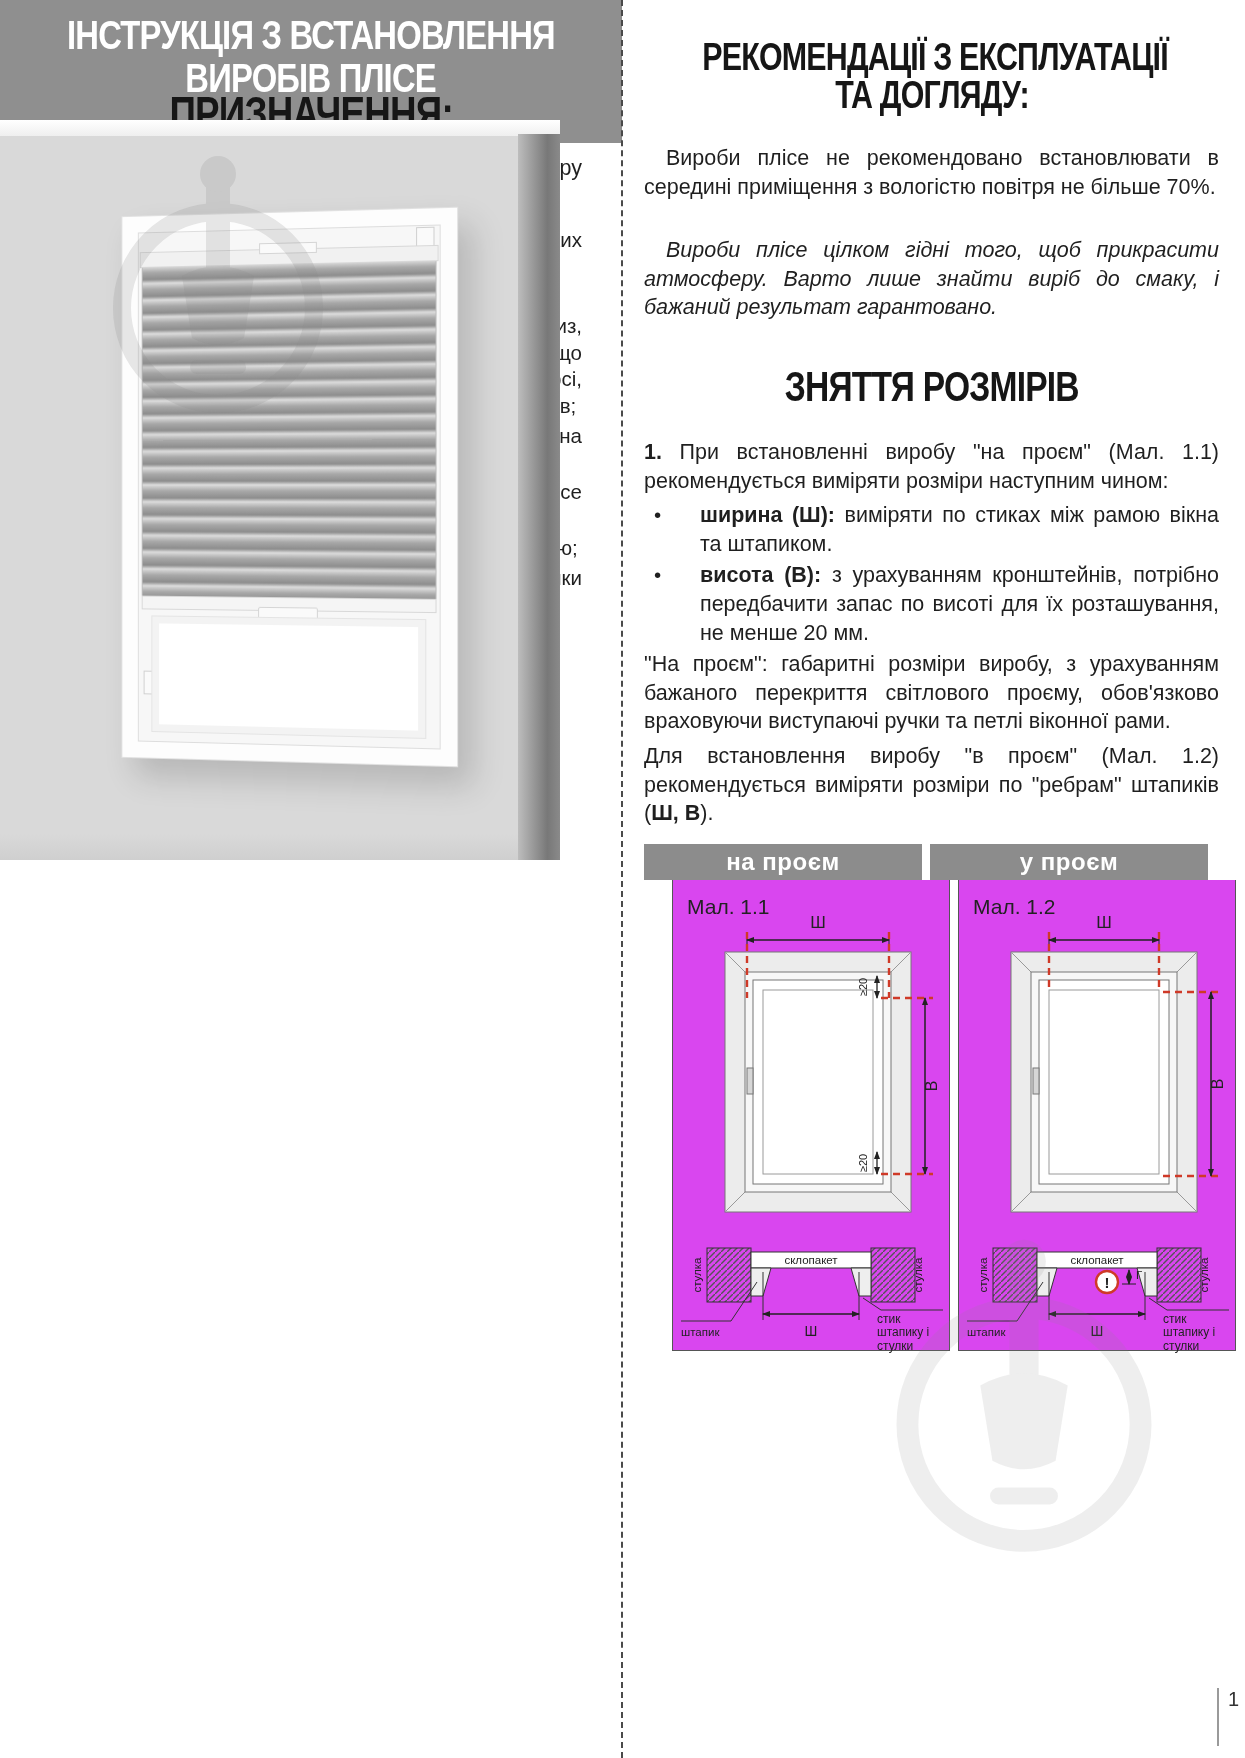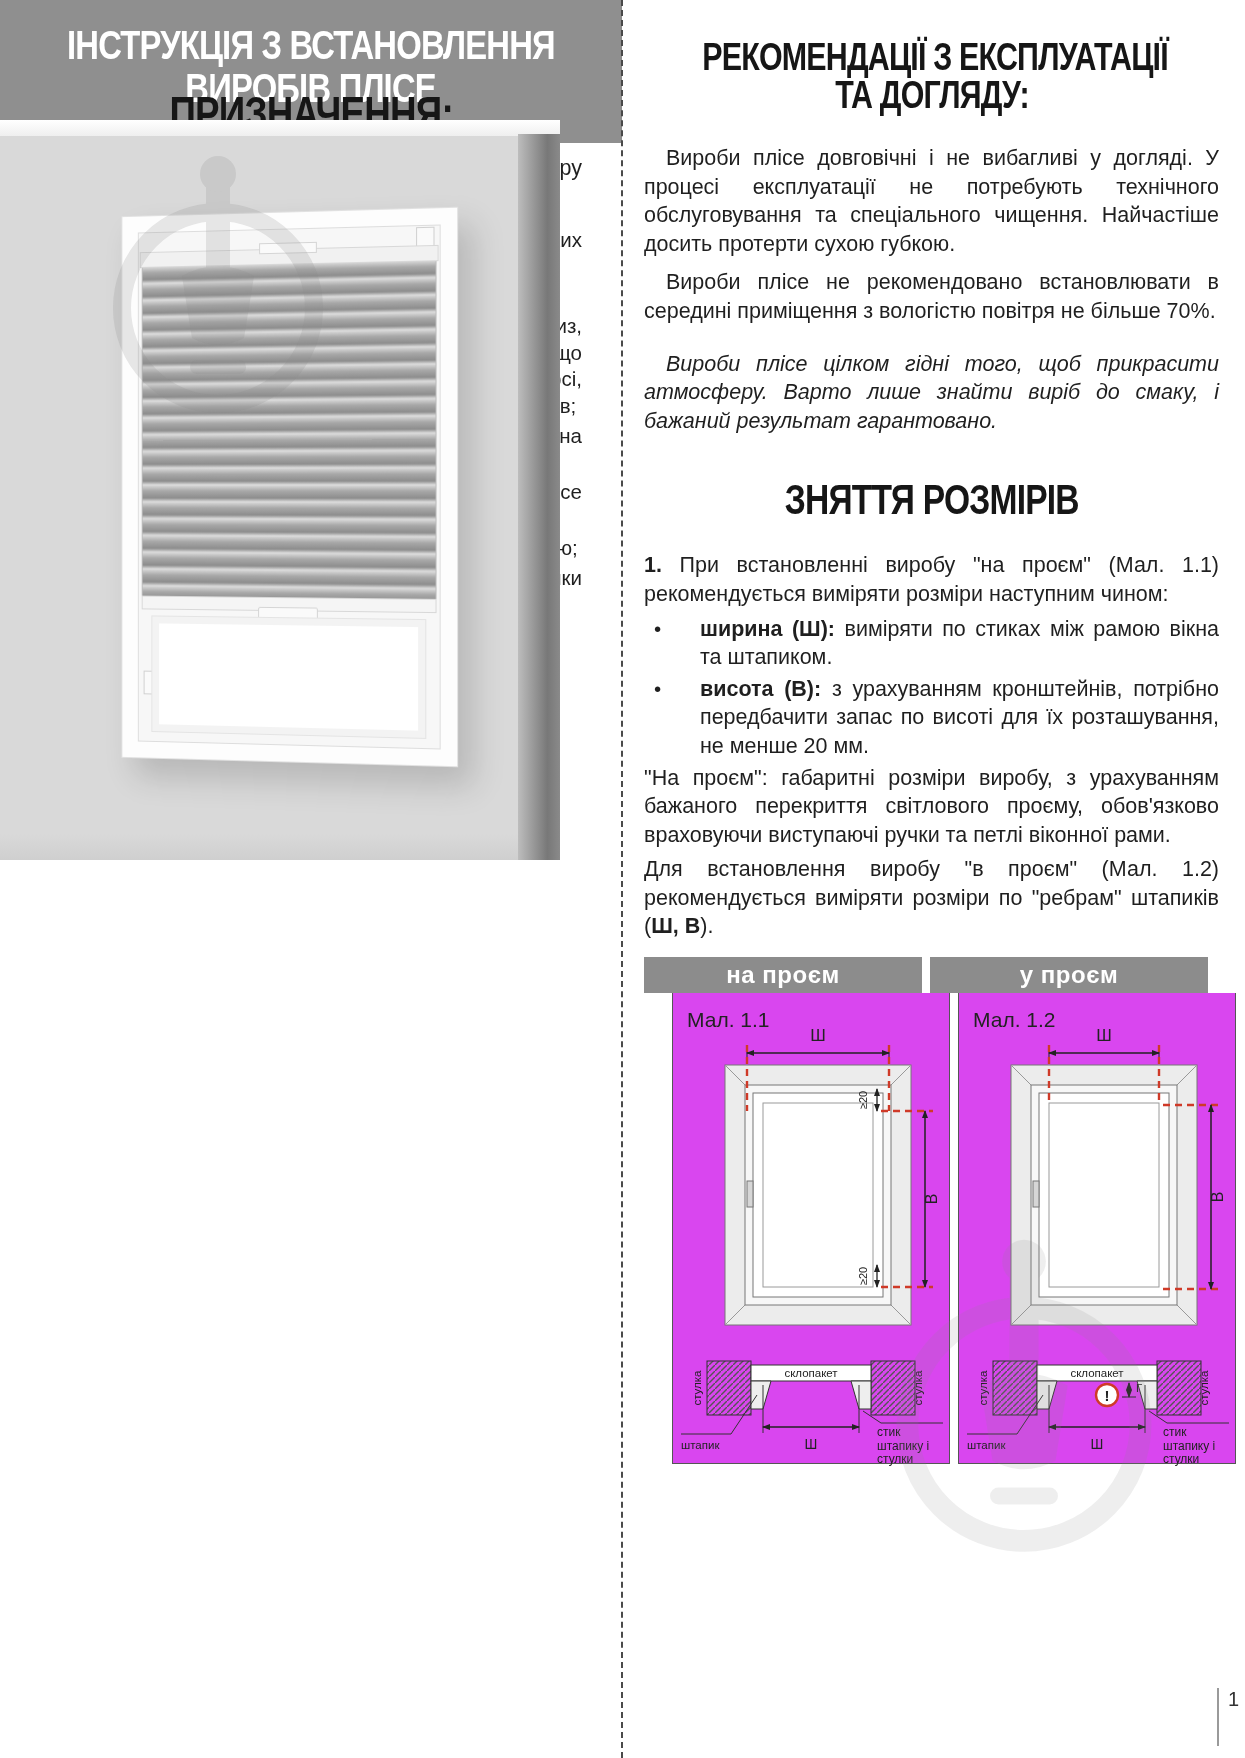--- a/index.html
+++ b/index.html
@@ -7,21 +7,21 @@
   #page{position:relative;width:1245px;height:1758px;background:#fff;overflow:hidden;}
 
   
   .divider{position:absolute;left:621px;top:0;height:1758px;width:0;border-left:2px dashed #4a4a4a;}
   .left-col{position:absolute;left:0;top:0;width:622px;height:1758px;}
   .right-col{position:absolute;left:624px;top:0;width:621px;height:1400px;padding:0;box-sizing:border-box;}
   .right-inner{padding:0 26px 0 20px;}
 
   
   .condensed{display:inline-block;transform:scaleX(.8);transform-origin:center;white-space:nowrap;letter-spacing:-1px;font-weight:800;}
-  .band{position:absolute;left:0;top:0;width:622px;height:143px;background:#8f8f8f;text-align:center;color:#fff;padding-top:24px;box-sizing:border-box;line-height:1.04;}
+  .band{position:absolute;left:0;top:0;width:622px;height:143px;background:#8f8f8f;text-align:center;color:#fff;padding-top:14px;box-sizing:border-box;line-height:1.04;}
   .band .condensed{font-size:41px;}
   h2.section{ text-align:center;color:#161616;margin:0;line-height:1.0;}
   h2.section .condensed{font-size:42px;}
 
   
   p.bodytxt{font-size:21.5px;line-height:1.33;text-align:justify;margin:0 0 6px 0;}
   p.indent{text-indent:22px;}
   .it{font-style:italic;}
   ul.dots{list-style:none;margin:6px 0 0 0;padding:0;}
   ul.dots li{position:relative;padding-left:90px;font-size:20.5px;line-height:1.3;text-align:justify;margin-bottom:3px;}
@@ -124,23 +124,22 @@
 
   <div class="right-col">
     <div class="right-inner">
 
       <h2 class="section" style="margin-top:38px;">
         <span class="condensed" style="font-size:38px;">РЕКОМЕНДАЦІЇ З ЕКСПЛУАТАЦІЇ</span><br>
         <span class="condensed" style="font-size:38px;">ТА ДОГЛЯДУ:</span>
       </h2>
 
       <div style="margin-top:30px;">
-        <p class="bodytxt indent">Вироби плісе довговічні і не вибагливі у догляді. У процесі експлуатації не потребують технічного обслуговування та спеціального чищення. Найчастіше досить протерти сухою губкою.</p>
         <p class="bodytxt indent" style="margin-top:10px;">Вироби плісе не рекомендовано встановлювати в середині приміщення з вологістю повітря не більше 70%.</p>
-        <p class="bodytxt indent it" style="margin-top:24px;">Вироби плісе цілком гідні того, щоб прикрасити атмосферу. Варто лише знайти виріб до смаку, і бажаний результат гарантовано.</p>
+        <p class="bodytxt indent it" style="margin-top:35px;">Вироби плісе цілком гідні того, щоб прикрасити атмосферу. Варто лише знайти виріб до смаку, і бажаний результат гарантовано.</p>
       </div>
 
       <h2 class="section" style="margin-top:44px;">
         <span class="condensed">ЗНЯТТЯ РОЗМІРІВ</span>
       </h2>
 
       <div style="margin-top:30px;">
         <p class="bodytxt"><b>1.</b><span> При встановленні виробу "на проєм" (Мал. 1.1) рекомендується виміряти розміри наступним чином:</span></p>
         <ul class="dots">
           <li><b>ширина (Ш):</b><span> виміряти по стиках між рамою вікна та штапиком.</span></li>

